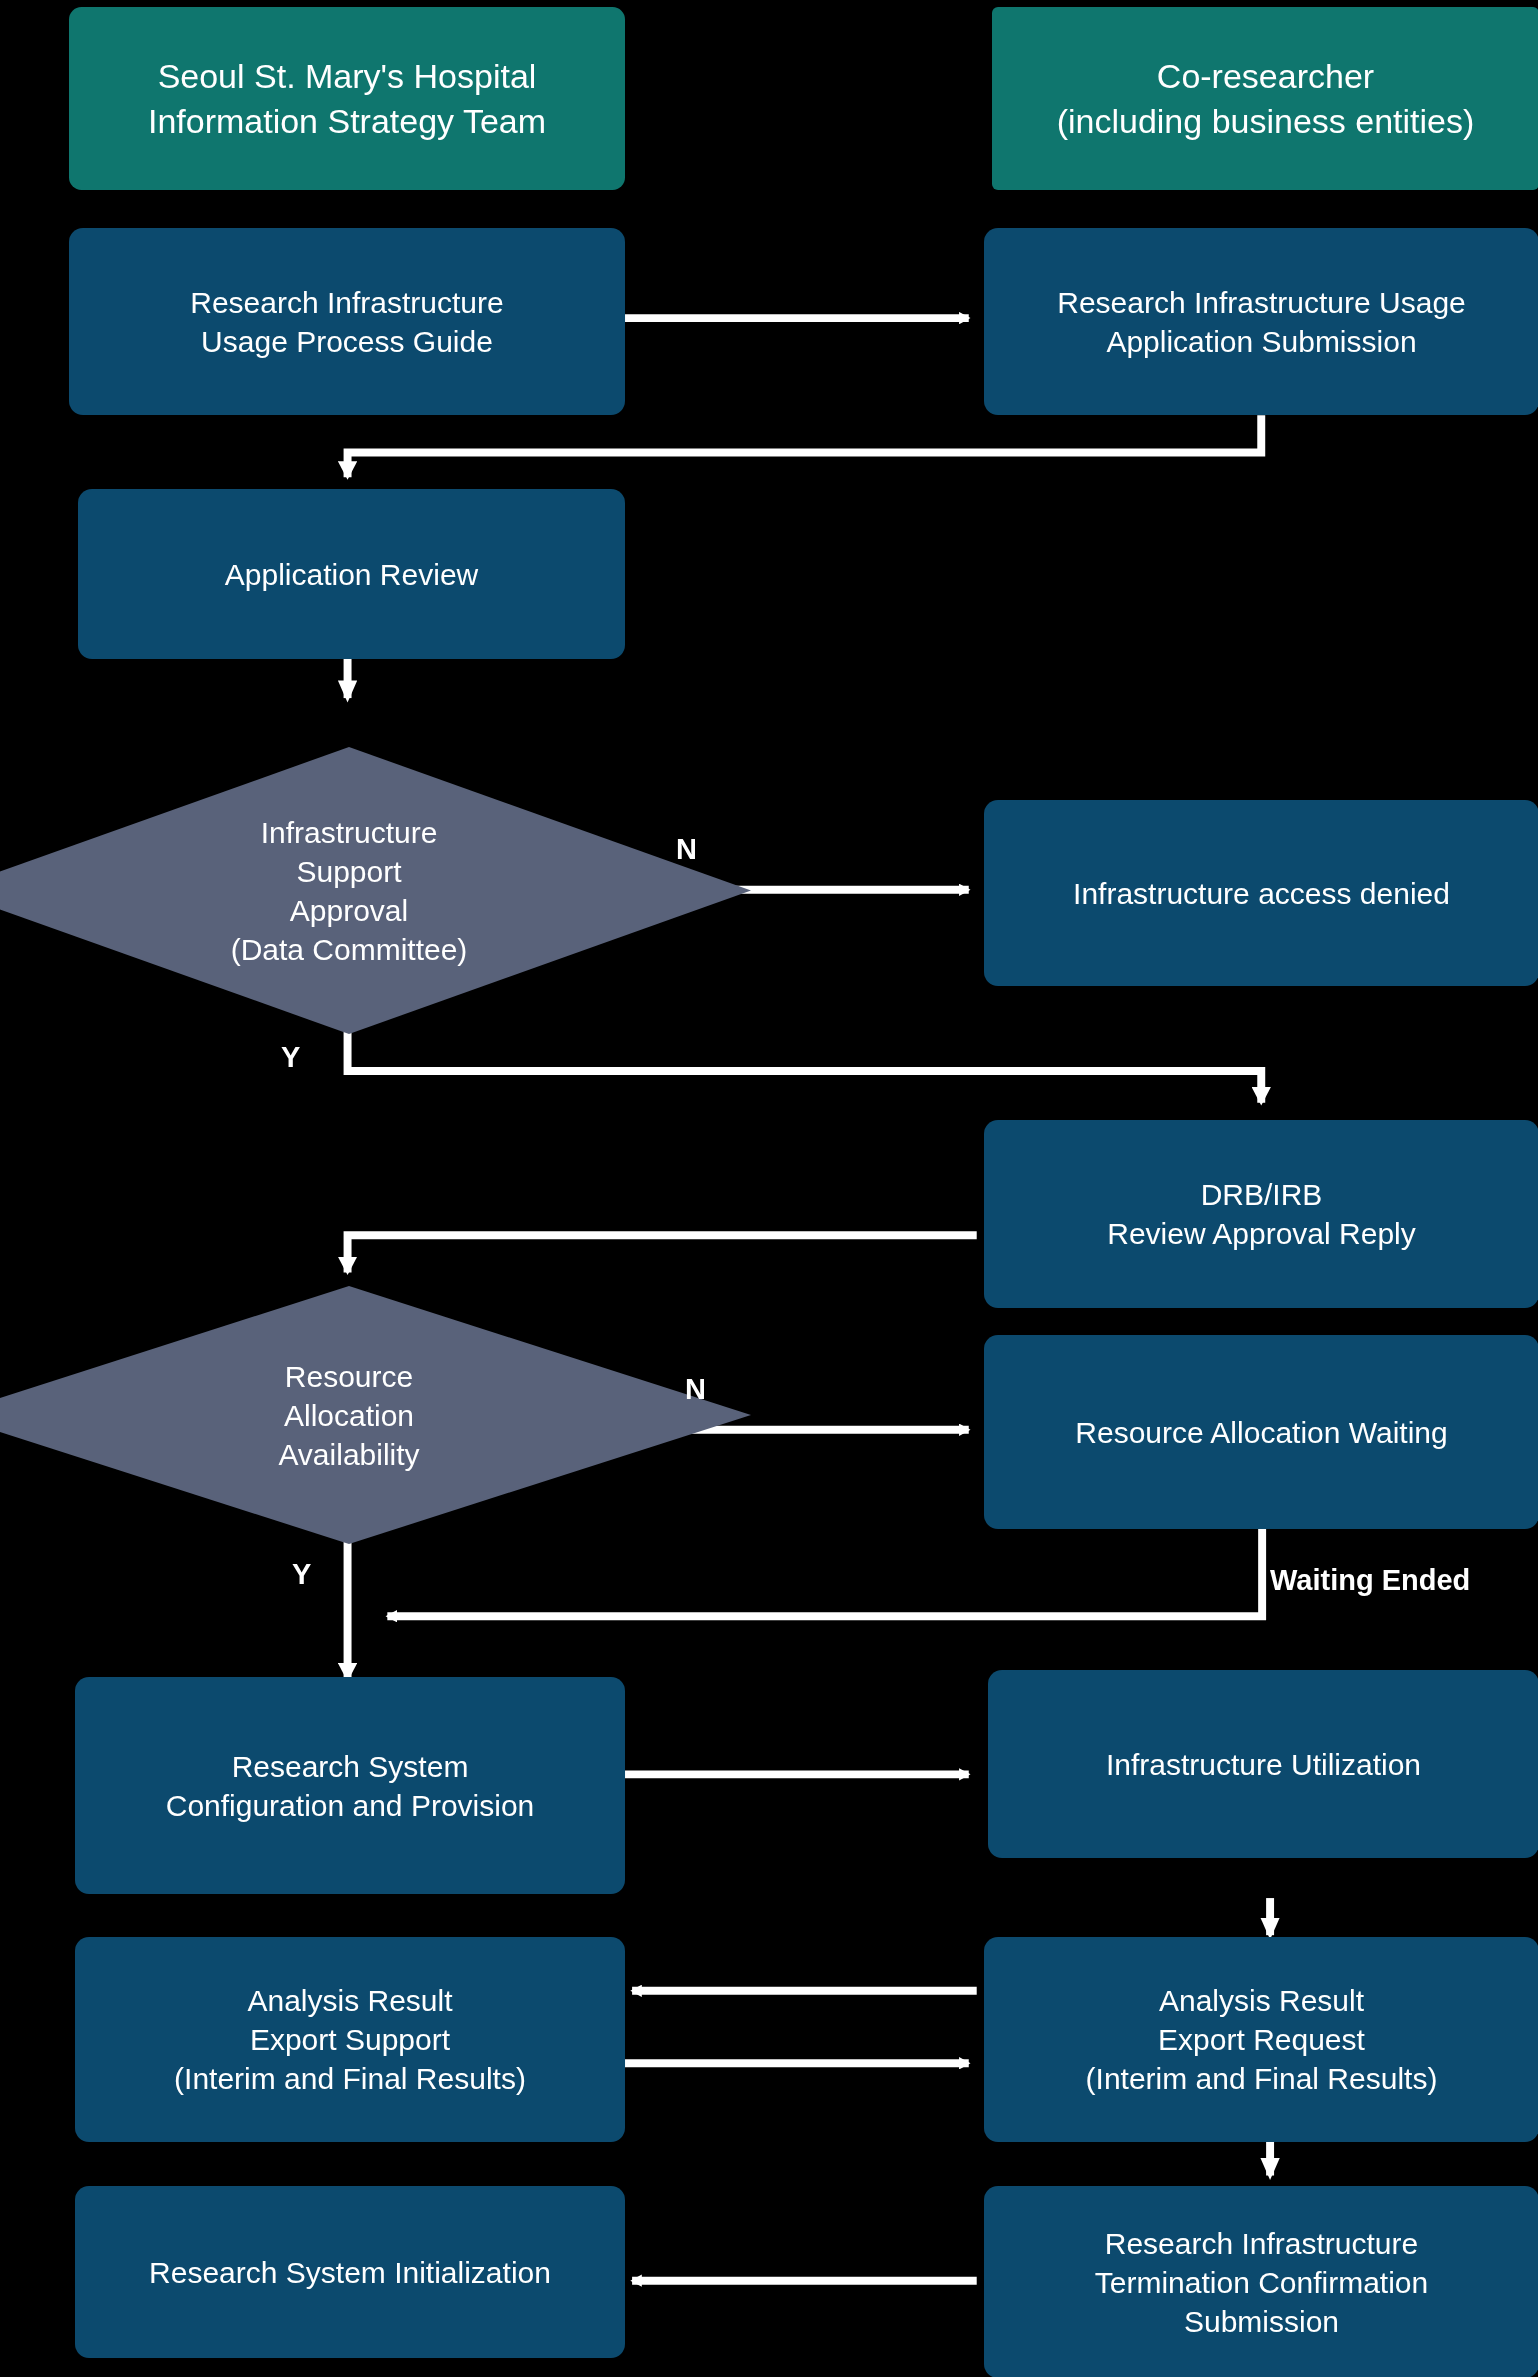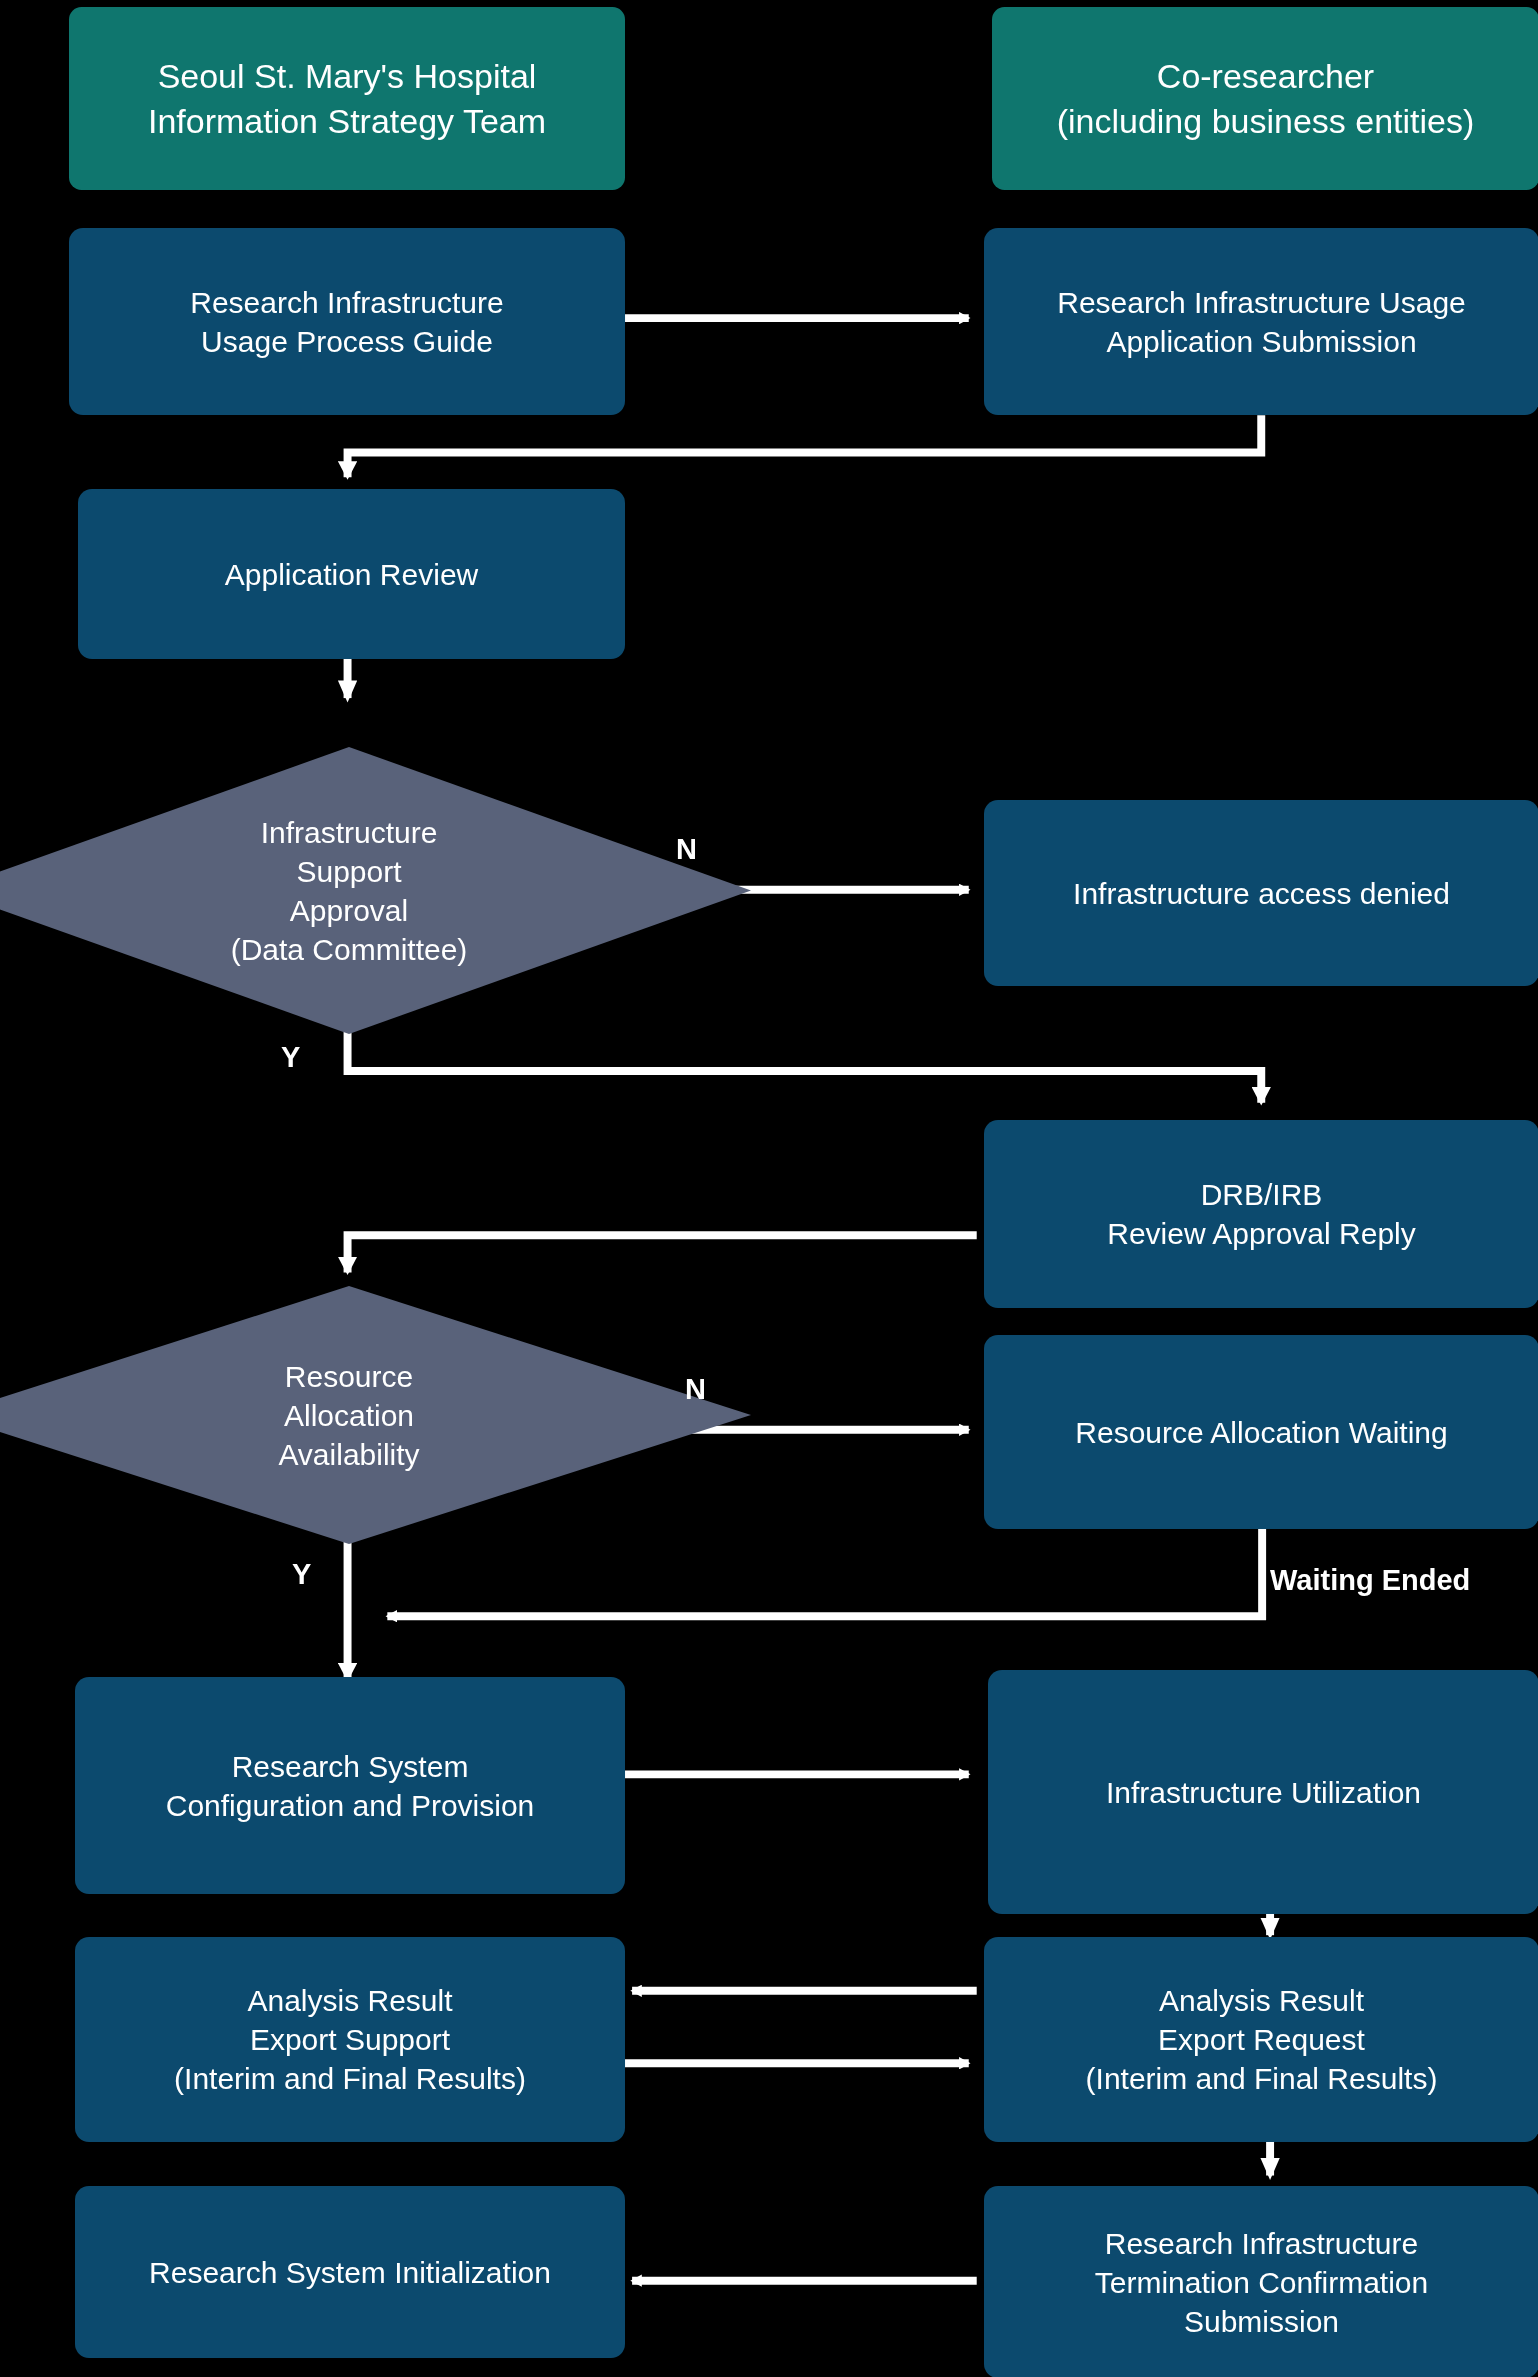--- a/index.html
+++ b/index.html
@@ -127,21 +127,21 @@
 
       <path d="M 1437,2424 L 1437,2462" marker-end="url(#ahDfat)"></path>
 
       <path d="M 1105,2581 L 715,2581" marker-end="url(#ahL)"></path>
     </g>
   </svg>
 
   <div class="node lane-header" style="left:69px; top:7px; width:556px; height:183px;">Seoul St. Mary's Hospital
 Information Strategy Team</div>
 
-  <div class="node lane-header" style="left:992px; top:7px; width:547px; height:183px;">Co-researcher
+  <div class="node lane-header" style="left:992px; top:7px; width:547px; height:183px;border-radius:6px;">Co-researcher
 (including business entities)</div>
 
   <div class="node process" style="left:69px; top:228px; width:556px; height:187px;">Research Infrastructure
 Usage Process Guide</div>
 
   <div class="node process" style="left:984px; top:228px; width:555px; height:187px;">Research Infrastructure Usage
 Application Submission</div>
 
   <div class="node process" style="left:78px; top:489px; width:547px; height:170px;">Application Review</div>
 
@@ -163,21 +163,21 @@
     <div class="decision-text">Resource
 Allocation
 Availability</div>
   </div>
 
   <div class="node process" style="left:984px; top:1335px; width:555px; height:194px;">Resource Allocation Waiting</div>
 
   <div class="node process" style="left:75px; top:1677px; width:550px; height:217px;">Research System
 Configuration and Provision</div>
 
-  <div class="node process" style="left:988px; top:1670px; width:551px; height:244px;">Infrastructure Utilization</div>
+  <div class="node process" style="left:988px; top:1670px; width:551px; height:188px;">Infrastructure Utilization</div>
 
   <div class="node process" style="left:75px; top:1937px; width:550px; height:205px;">Analysis Result
 Export Support
 (Interim and Final Results)</div>
 
   <div class="node process" style="left:984px; top:1937px; width:555px; height:205px;">Analysis Result
 Export Request
 (Interim and Final Results)</div>
 
   <div class="node process" style="left:75px; top:2186px; width:550px; height:172px;">Research System Initialization</div>

